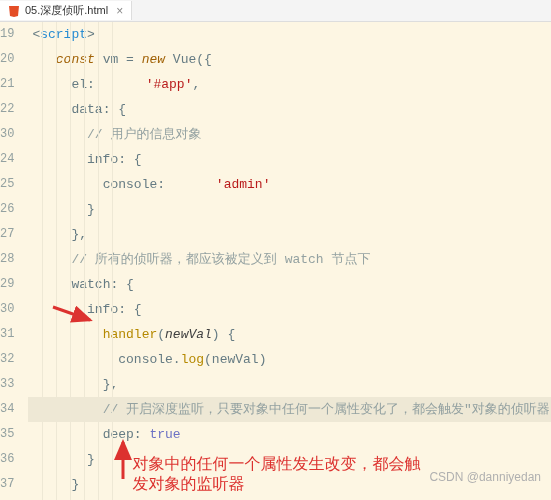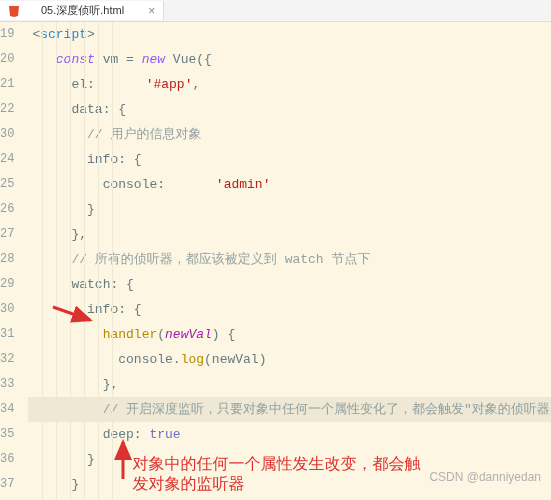--- a/index.html
+++ b/index.html
@@ -16,21 +16,21 @@
       background: #f4f4f4;
       border-bottom: 1px solid #ddd;
       height: 22px;
       display: flex;
       align-items: center;
     }
     .tab {
       display: flex;
       align-items: center;
       padding: 2px 8px;
-      gap: 21px;
+      gap: 5px;
       background: #fff;
       border-right: 1px solid #ddd;
       font-size: 11px;
       color: #333;
       font-family: Arial, sans-serif;
     }
     .tab-icon {
       width: 12px;
       height: 12px;
       display: flex;
@@ -61,27 +61,27 @@
       position: relative;
     }
     .line {
       height: 25px;
       line-height: 25px;
       white-space: pre;
       padding-left: 4px;
     }
     .hl { background: #eee8d5; }
     .tag { color: #268bd2; }
-    .kw { color: #8b5cf6; font-style: italic; }
+    .kw { color: #a16207; font-style: italic; }
     .ident { color: #657b83; }
     .prop { color: #657b83; }
     .str { color: #b91c1c; margin-left: 43px; }
     .com { color: #93a1a1; }
     .func { color: #b58900; }
-    .param { color: #a21caf; font-style: italic; }
+    .param { color: #404040; font-style: italic; }
     .punc { color: #657b83; }
     .bool { color: #6c71c4; text-align: center; }
     .guide {
       position: absolute;
       top: 0;
       bottom: 0;
       width: 1px;
       background: #eee8d5;
     }
     .arrow {

